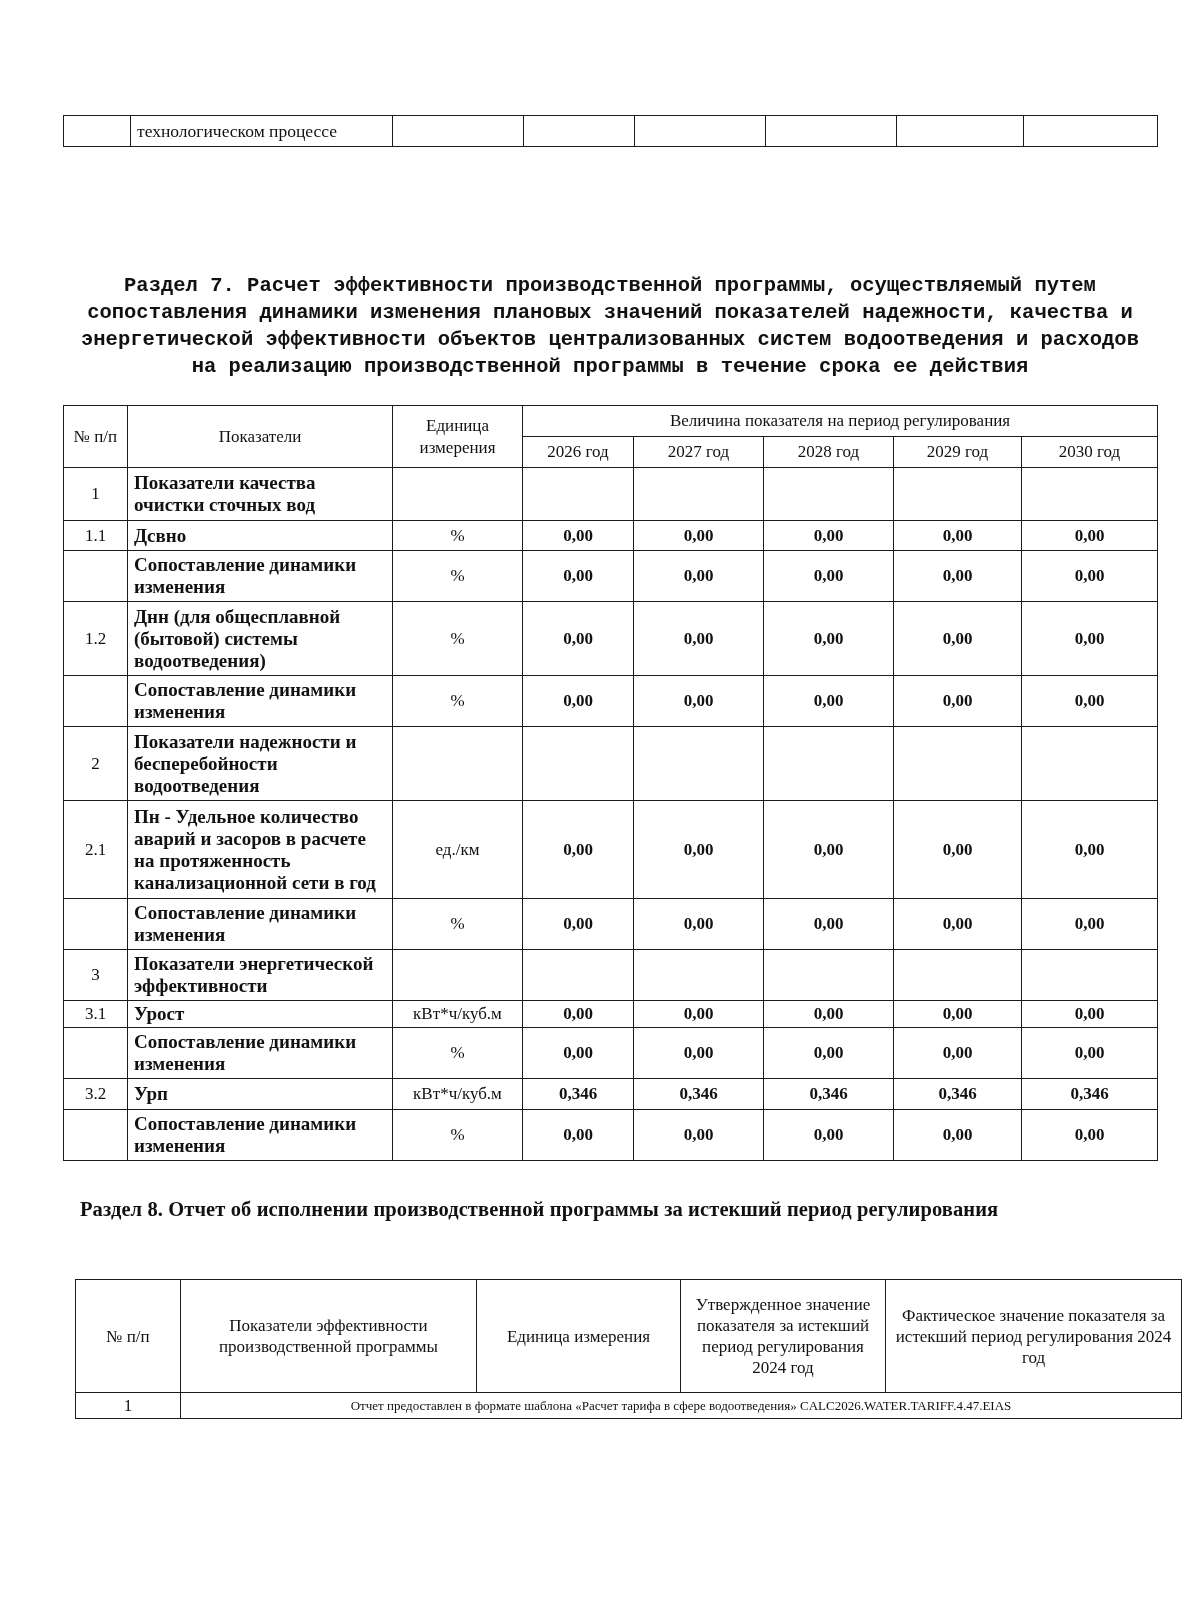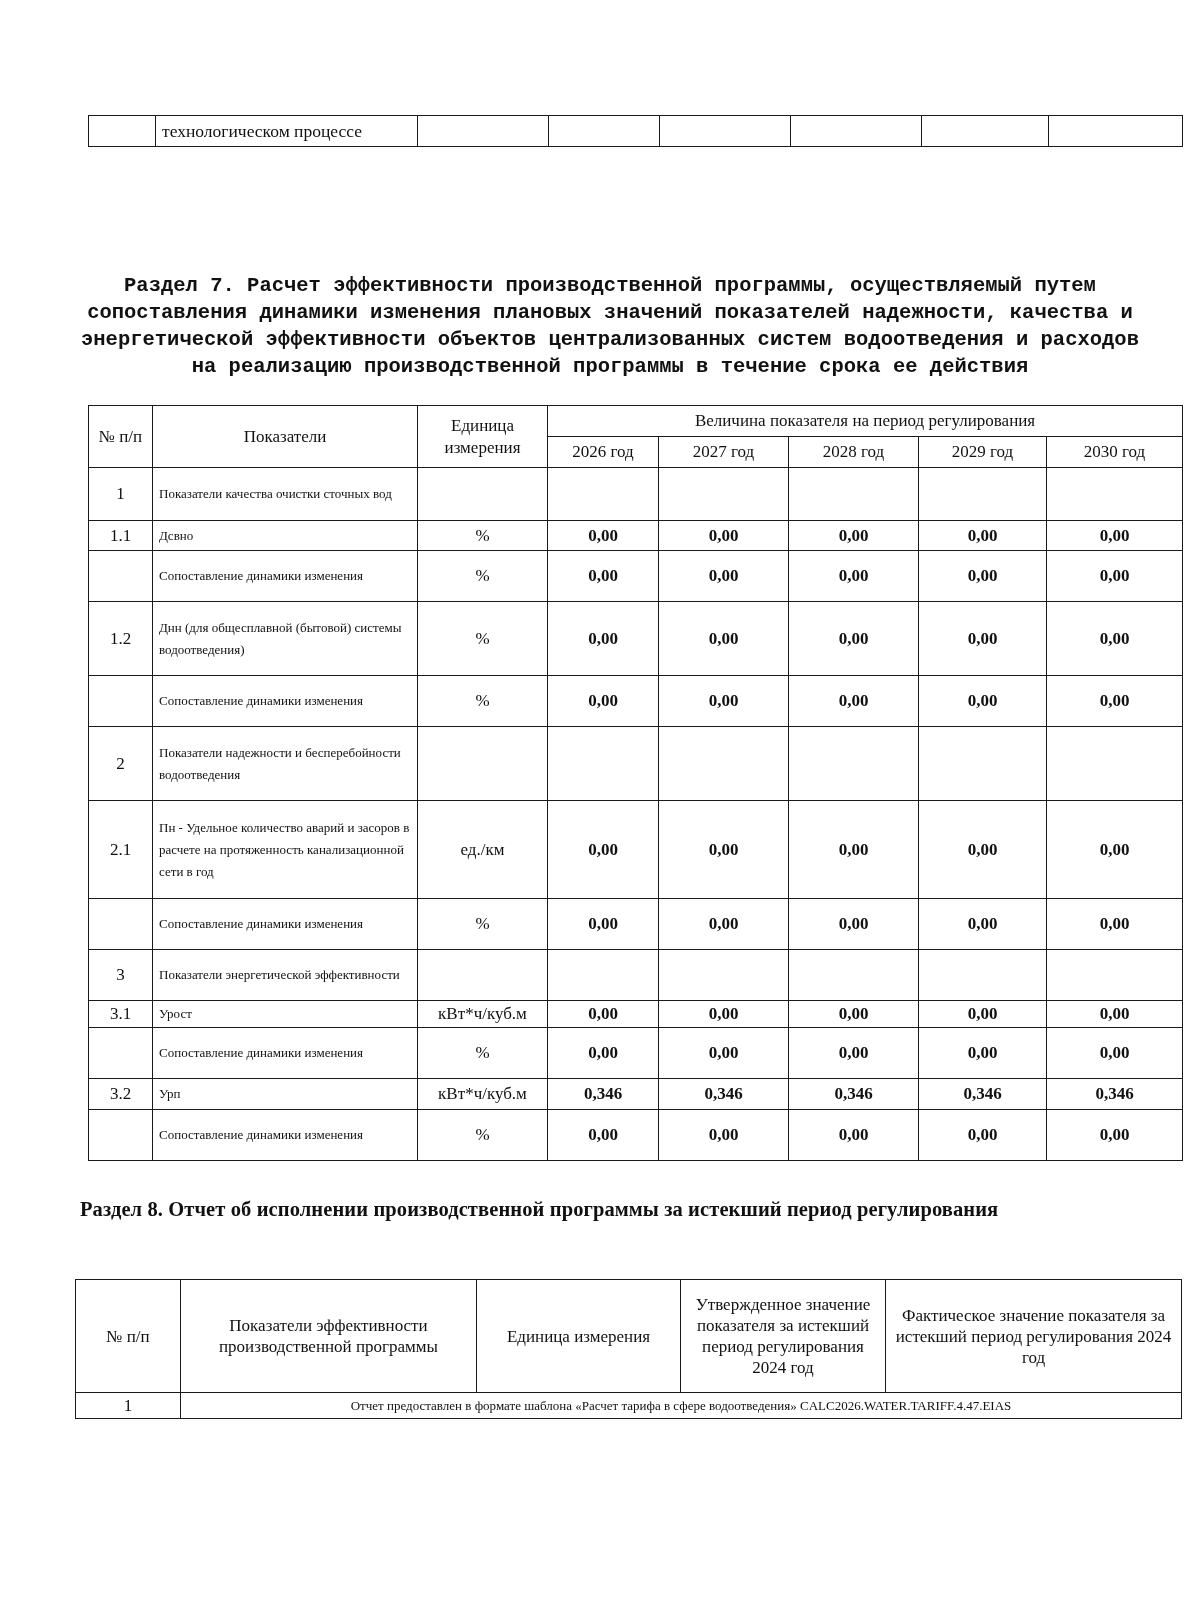--- a/index.html
+++ b/index.html
@@ -1,24 +1,24 @@
 <!DOCTYPE html>
 <html><head>
 <meta charset="utf-8">
 <style>
   html, body { margin:0; padding:0; background:#ffffff; }
   body { width:1200px; height:1624px; position:relative; overflow:hidden; color:#111; }
-  table { border-collapse: collapse; table-layout: fixed; position:absolute; left:88px; width:1094px; }
+  table { border-collapse: collapse; table-layout: fixed; position:absolute; left:63px; width:1094px; }
   td, th { border:1.6px solid #1a1a1a; font-family:"Liberation Serif","DejaVu Serif",serif; font-weight:normal; padding:2px 6px; vertical-align:middle; }
   .c { text-align:center; }
   .l { text-align:left; }
   .t1 td { font-size:17.5px; line-height:22px; }
   .t7 td, .t7 th { font-size:17px; line-height:22px; }
   .t7 td.num { font-weight:bold; font-size:17px; }
-  .t7 td.name { font-size:13px; }
+  .t7 td.name { font-size:19px;font-weight:bold; }
   .title7 { position:absolute; left:80px; width:1060px; top:272px; text-align:center; font-family:Liberation Mono, monospace; font-weight:bold; font-size:20.5px; line-height:27px; }
   .title8 { position:absolute; left:80px; width:1100px; top:1168px; text-align:left; font-family:"Liberation Serif","DejaVu Serif",serif; font-weight:bold; font-size:20.5px; line-height:27px; letter-spacing:0.1px;margin-top:28px; }
   .t8 td, .t8 th { font-size:17px; line-height:21px; }
   .t8 .note { font-size:13px; text-align:center; padding:1px 4px; }
   sup { font-size:10px; }
 </style>
 </head>
 <body>
 
 <table class="t1" style="top:115px;">

